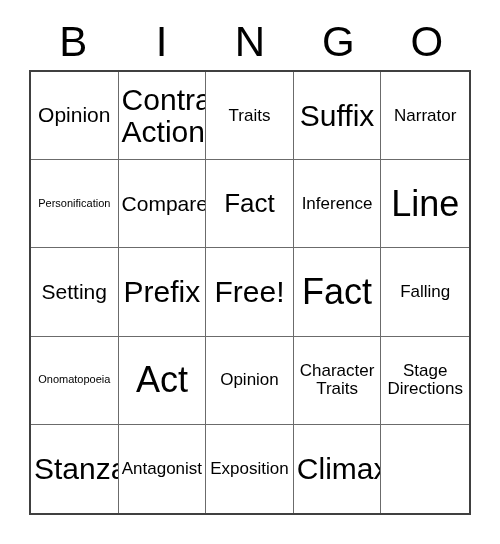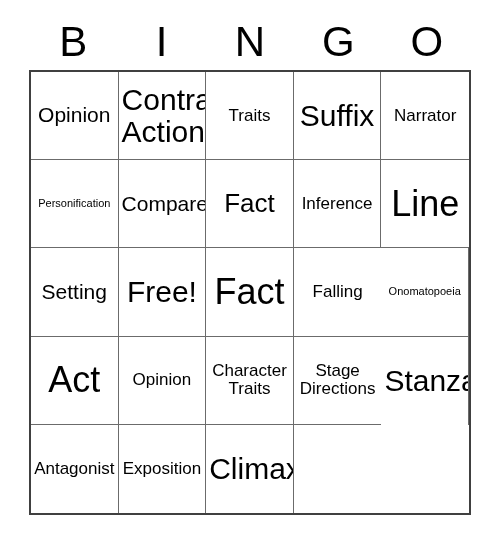--- a/index.html
+++ b/index.html
@@ -134,20 +134,23 @@
         <span class="cell-text s-md">Inference</span>
       </div>
     <div class="cell col-last">
         <span class="cell-text s-huge">Line</span>
       </div>
 
     <div class="cell">
         <span class="cell-text s-lg">Setting</span>
       </div>
     <div class="cell">
+        <span class="cell-text s-xxl">Prefix</span>
+      </div>
+    <div class="cell">
         <span class="cell-text s-xxl">Free!</span>
       </div>
     <div class="cell">
         <span class="cell-text s-huge">Fact</span>
       </div>
     <div class="cell col-last">
         <span class="cell-text s-md">Falling</span>
       </div>
 
     <div class="cell">

